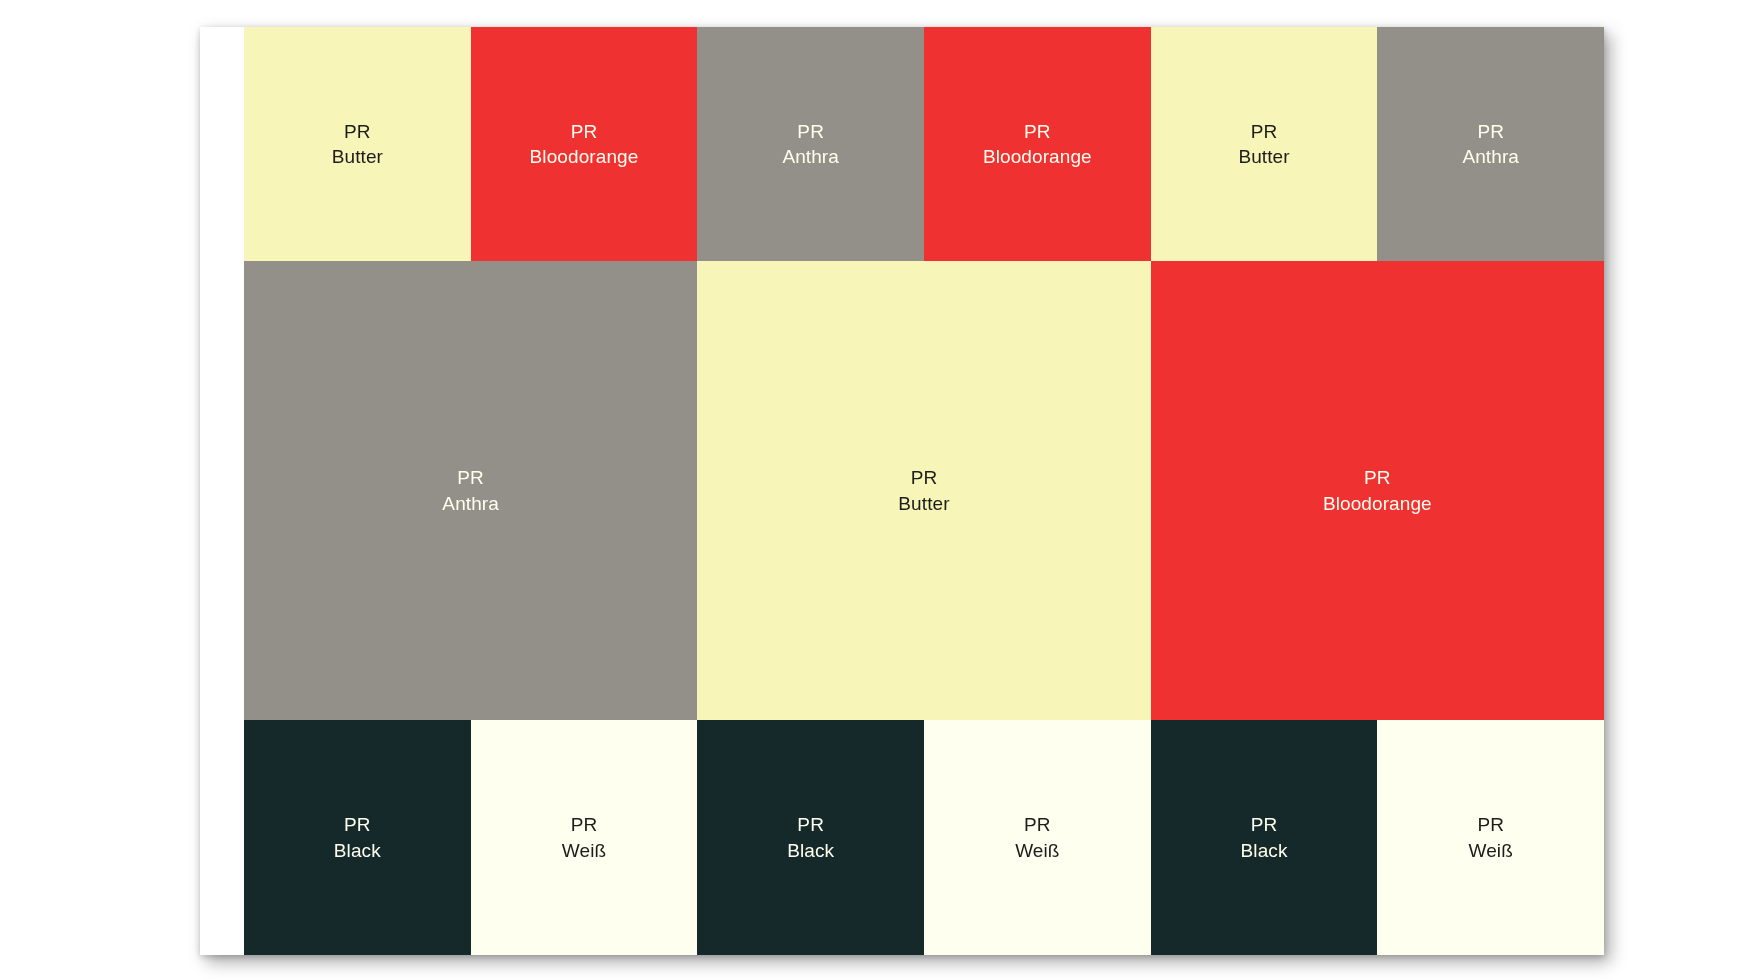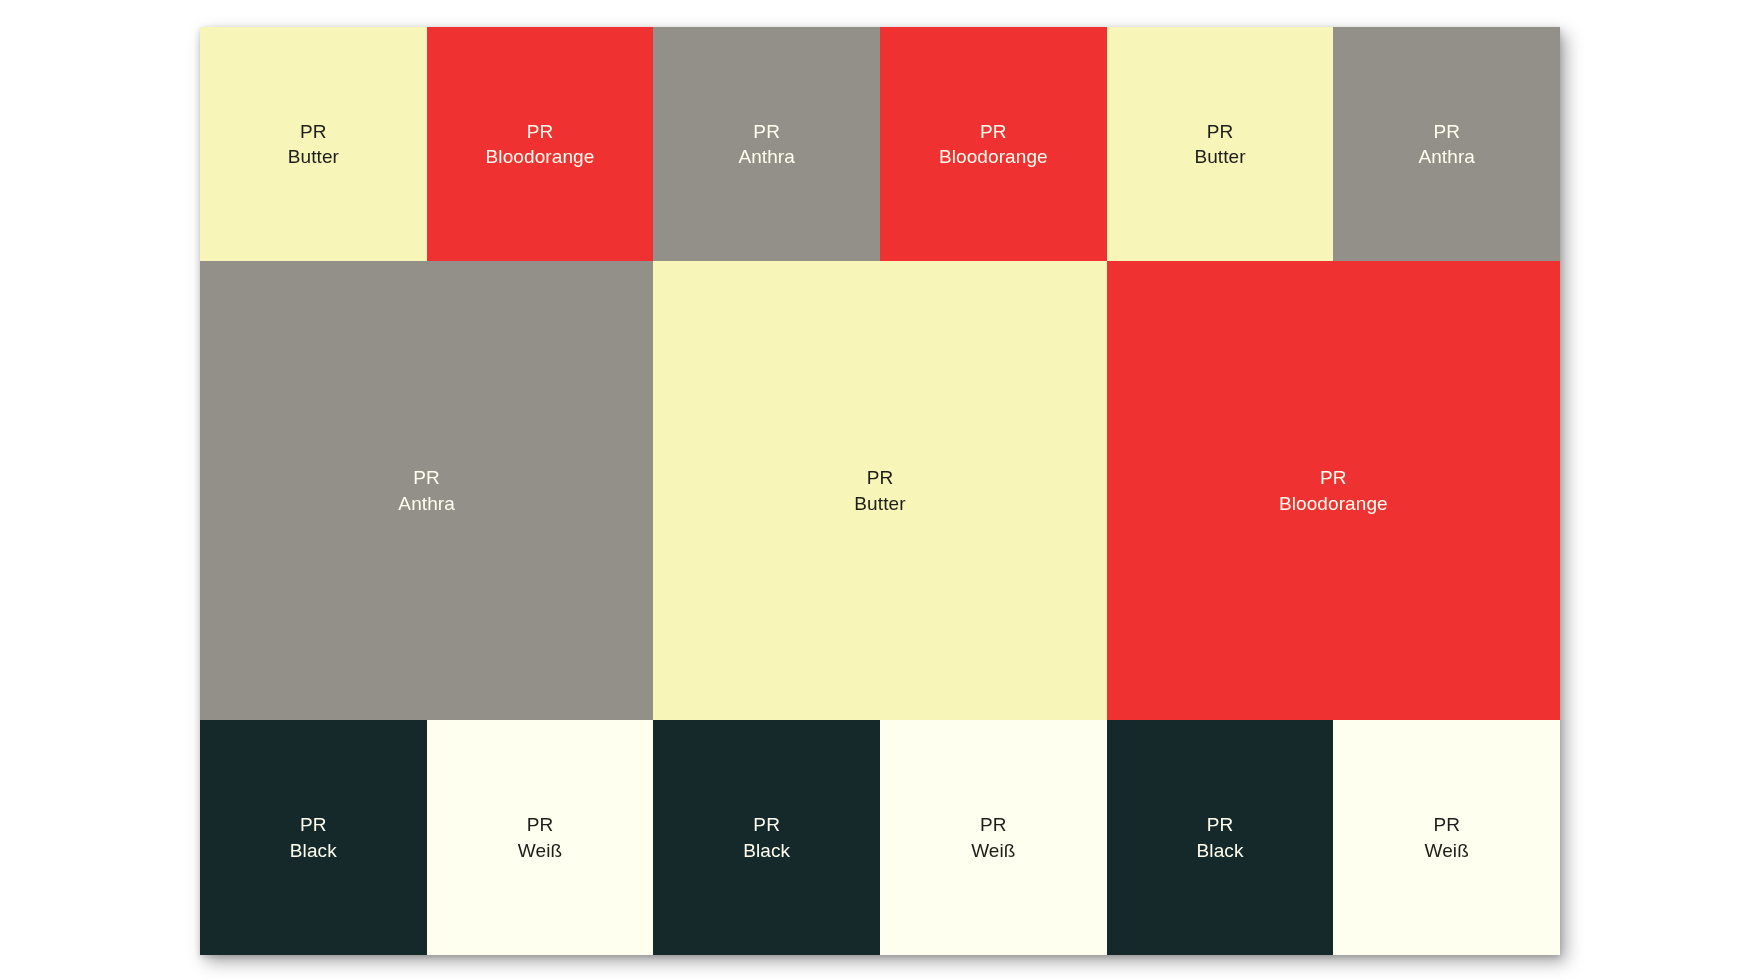--- a/index.html
+++ b/index.html
@@ -27,20 +27,21 @@
     position: absolute;
     left: 200px;
     top: 27px;
     width: 1360px;
     height: 928px;
     display: flex;
     flex-direction: column;
     box-shadow: 6px 7px 16px rgba(0,0,0,0.34),
                 0 2px 6px rgba(0,0,0,0.18);
     background: #ffffff;
+    padding-left: 44px;
   }
 
   .swatch-row {
     display: flex;
     flex-direction: row;
     width: 100%;
   }
   #row-top    { height: 234px; }
   #row-middle { height: 459px; }
   #row-bottom { height: 235px; }

